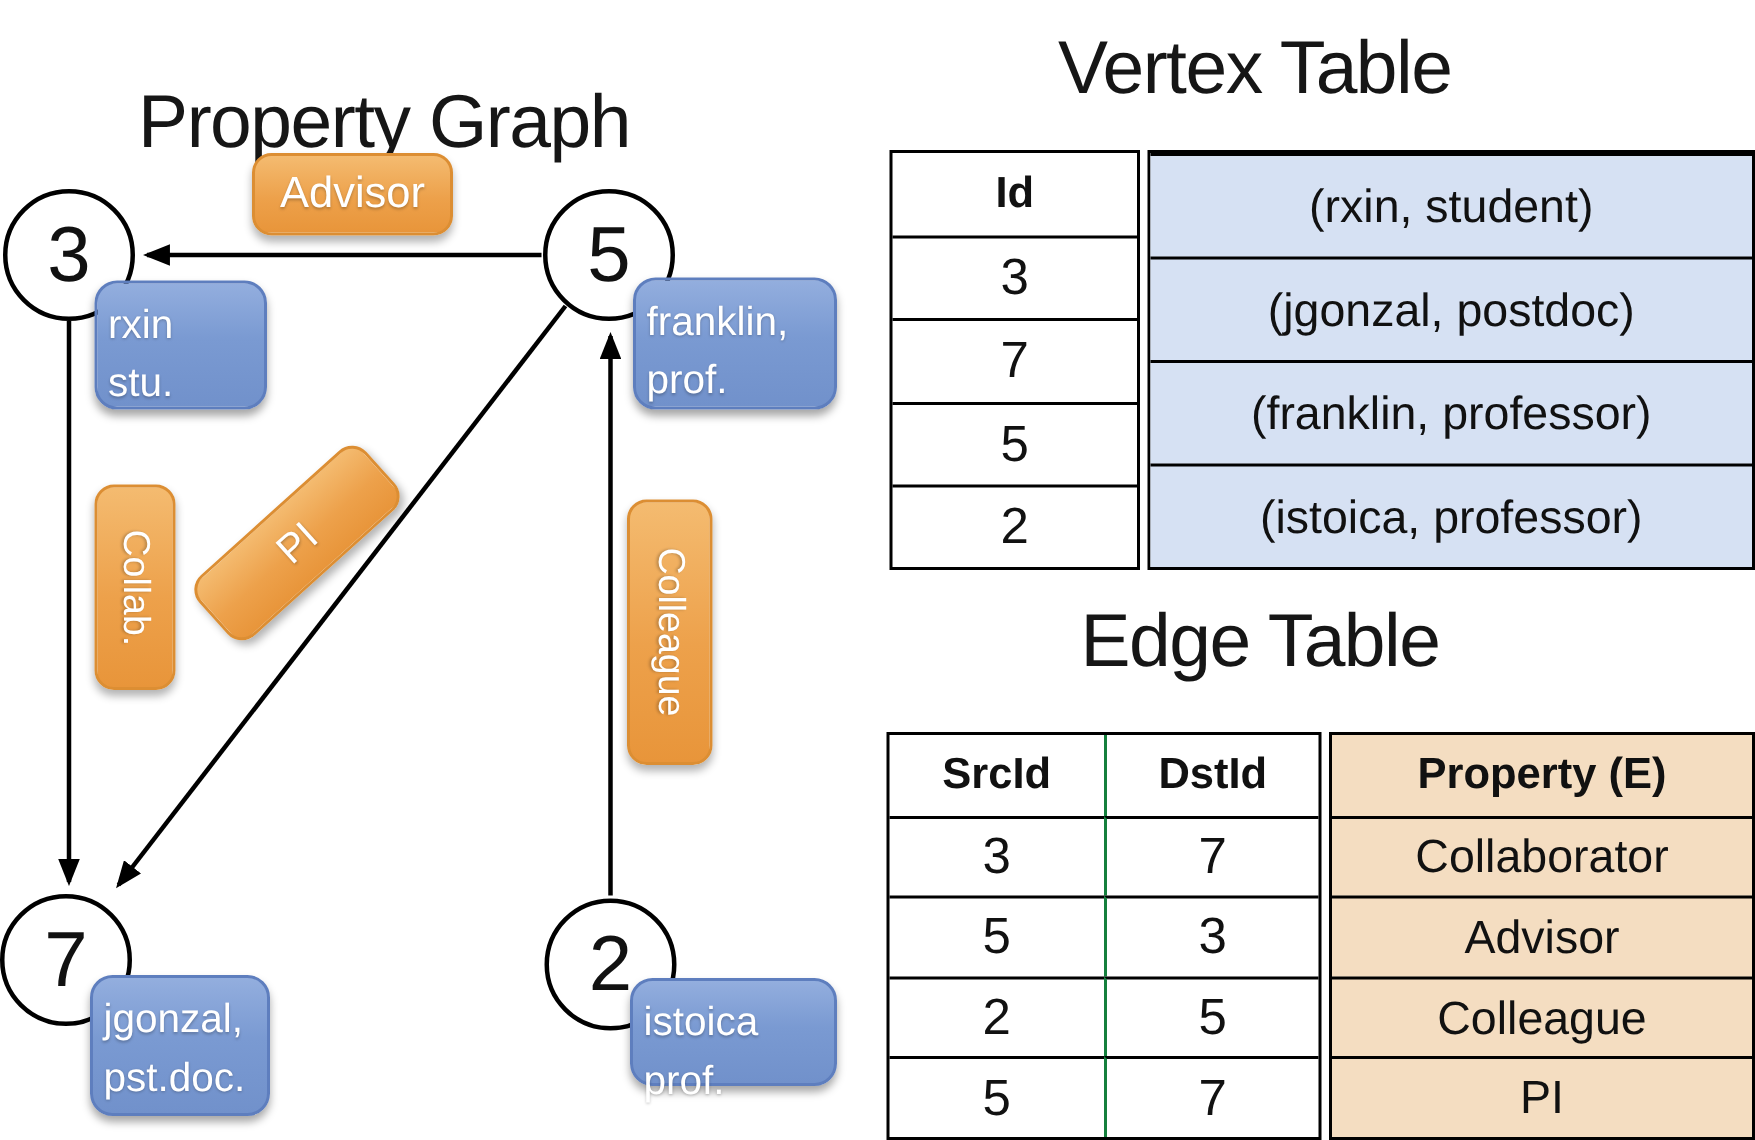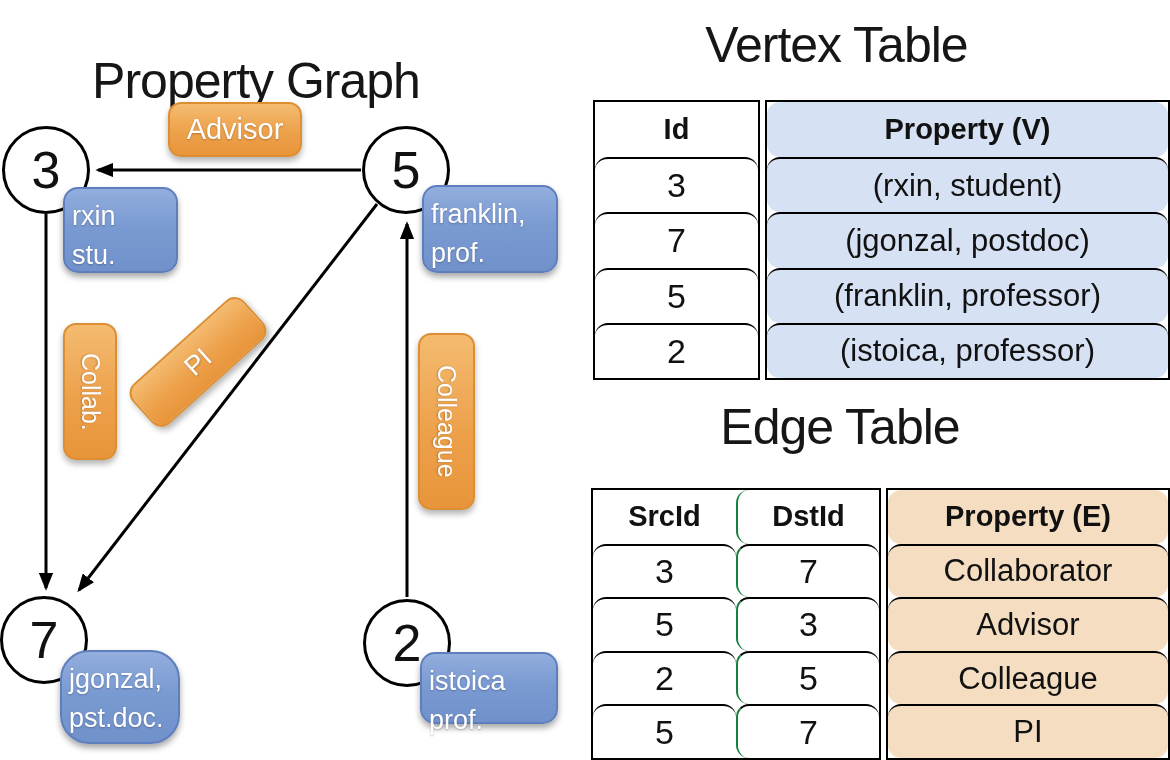--- a/index.html
+++ b/index.html
@@ -34,21 +34,21 @@
     font-size:27px;text-shadow:0 1px 2px rgba(0,0,0,0.25);
   }
   .epill.vertical{writing-mode:vertical-rl;font-size:25px;}
   
   .dtable{
     position:absolute;box-sizing:border-box;border:2px solid #000;background:#fff;
     display:grid;grid-auto-rows:1fr;
   }
   .dtable .cell{
     box-sizing:border-box;display:flex;align-items:center;justify-content:center;
-    border-top:2px solid #000;font-size:31px;white-space:nowrap;border-radius:13px;
+    border-top:2px solid #000;font-size:31px;white-space:nowrap;
   }
   .dtable .cell.first{border-top:none;}
   .dtable .cell.head{font-weight:bold;font-size:29px;}
   .dtable .cell.num{font-size:34px;}
   .dtable .cell.vleft{border-left:2px solid #15803d;}
   .cols2{grid-template-columns:1fr 1fr;}
   .vfill{background:#D6E1F3;}
   .efill{background:#F4DDC1;}
 </style>
 </head>
@@ -84,21 +84,21 @@
   </div>
 
   <div class="vpill" style="left:63px;top:187px;width:115px;height:86px;">
     <div>rxin</div>
     <div>stu.</div>
   </div>
   <div class="vpill" style="left:422px;top:185px;width:136px;height:88px;">
     <div>franklin,</div>
     <div>prof.</div>
   </div>
-  <div class="vpill" style="left:60px;top:650px;width:120px;height:94px;border-radius:29px;">
+  <div class="vpill" style="left:60px;top:650px;width:120px;height:94px;">
     <div>jgonzal,</div>
     <div>pst.doc.</div>
   </div>
   <div class="vpill" style="left:420px;top:652px;width:138px;height:72px;">
     <div>istoica</div>
     <div>prof.</div>
   </div>
 
   <div class="epill" style="left:168px;top:102px;width:134px;height:55px;font-size:29px;">Advisor</div>
   <div class="epill vertical" style="left:63px;top:323px;width:54px;height:137px;">Collab.</div>
@@ -109,21 +109,20 @@
 
   <div class="dtable" style="left:593px;top:100px;width:167px;height:280px;">
     <div class="cell head first">Id</div>
     <div class="cell num">3</div>
     <div class="cell num">7</div>
     <div class="cell num">5</div>
     <div class="cell num">2</div>
   </div>
 
   <div class="dtable" style="left:765px;top:100px;width:405px;height:280px;">
-    <div class="cell head first vfill">Property (V)</div>
     <div class="cell vfill">(rxin, student)</div>
     <div class="cell vfill">(jgonzal, postdoc)</div>
     <div class="cell vfill">(franklin, professor)</div>
     <div class="cell vfill">(istoica, professor)</div>
   </div>
 
   <div class="panel-title" style="left:593px;top:398px;width:494px;">Edge Table</div>
 
   <div class="dtable cols2" style="left:591px;top:488px;width:290px;height:272px;">
     <div class="cell head first">SrcId</div>

